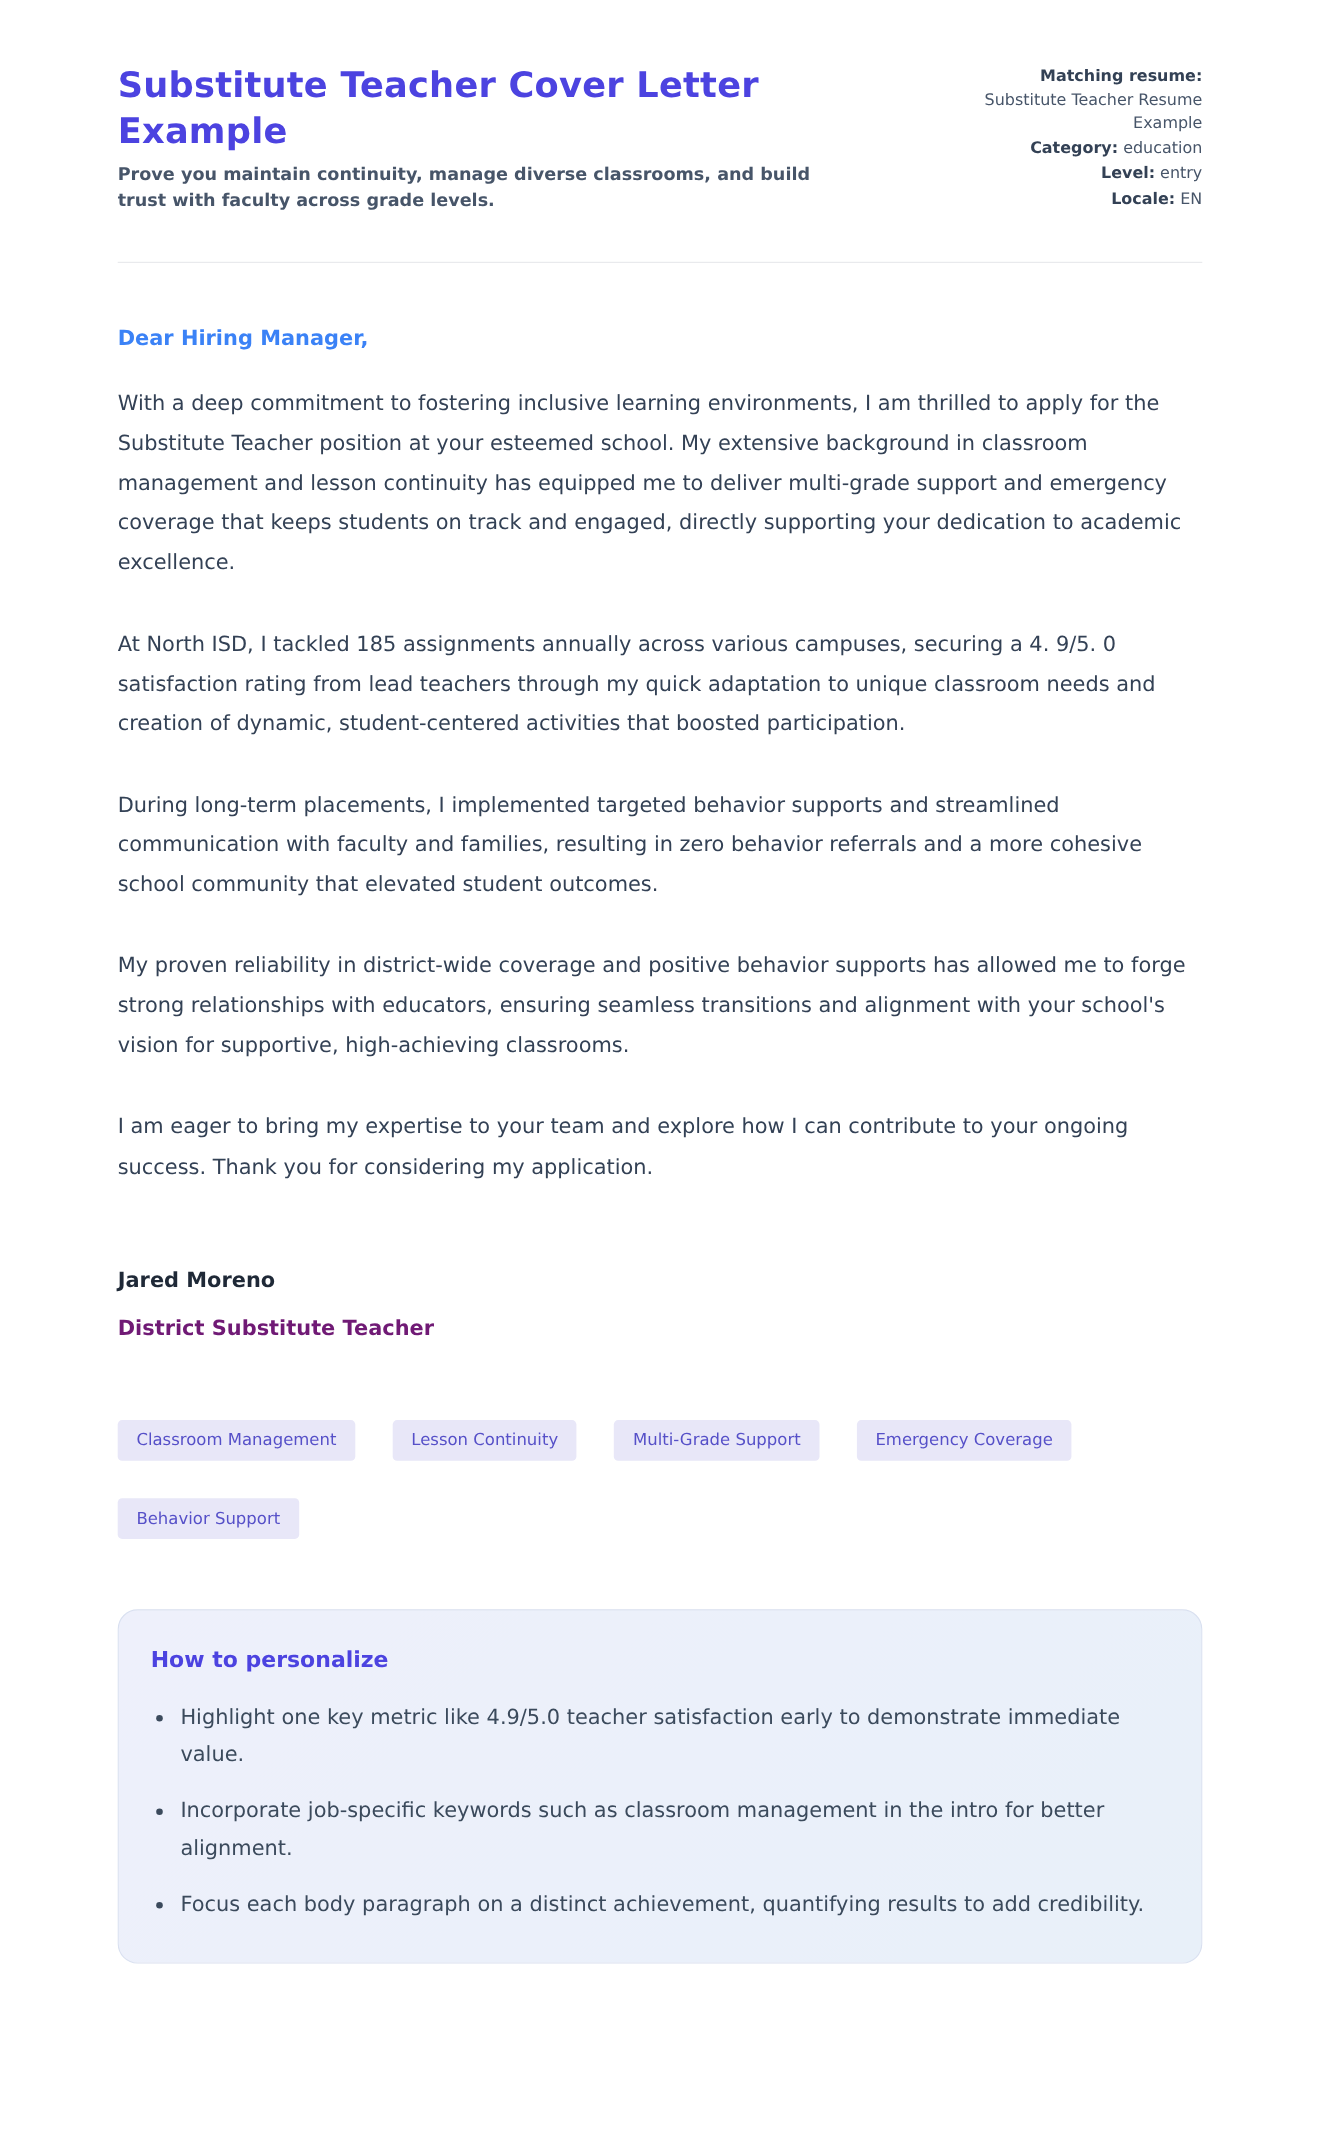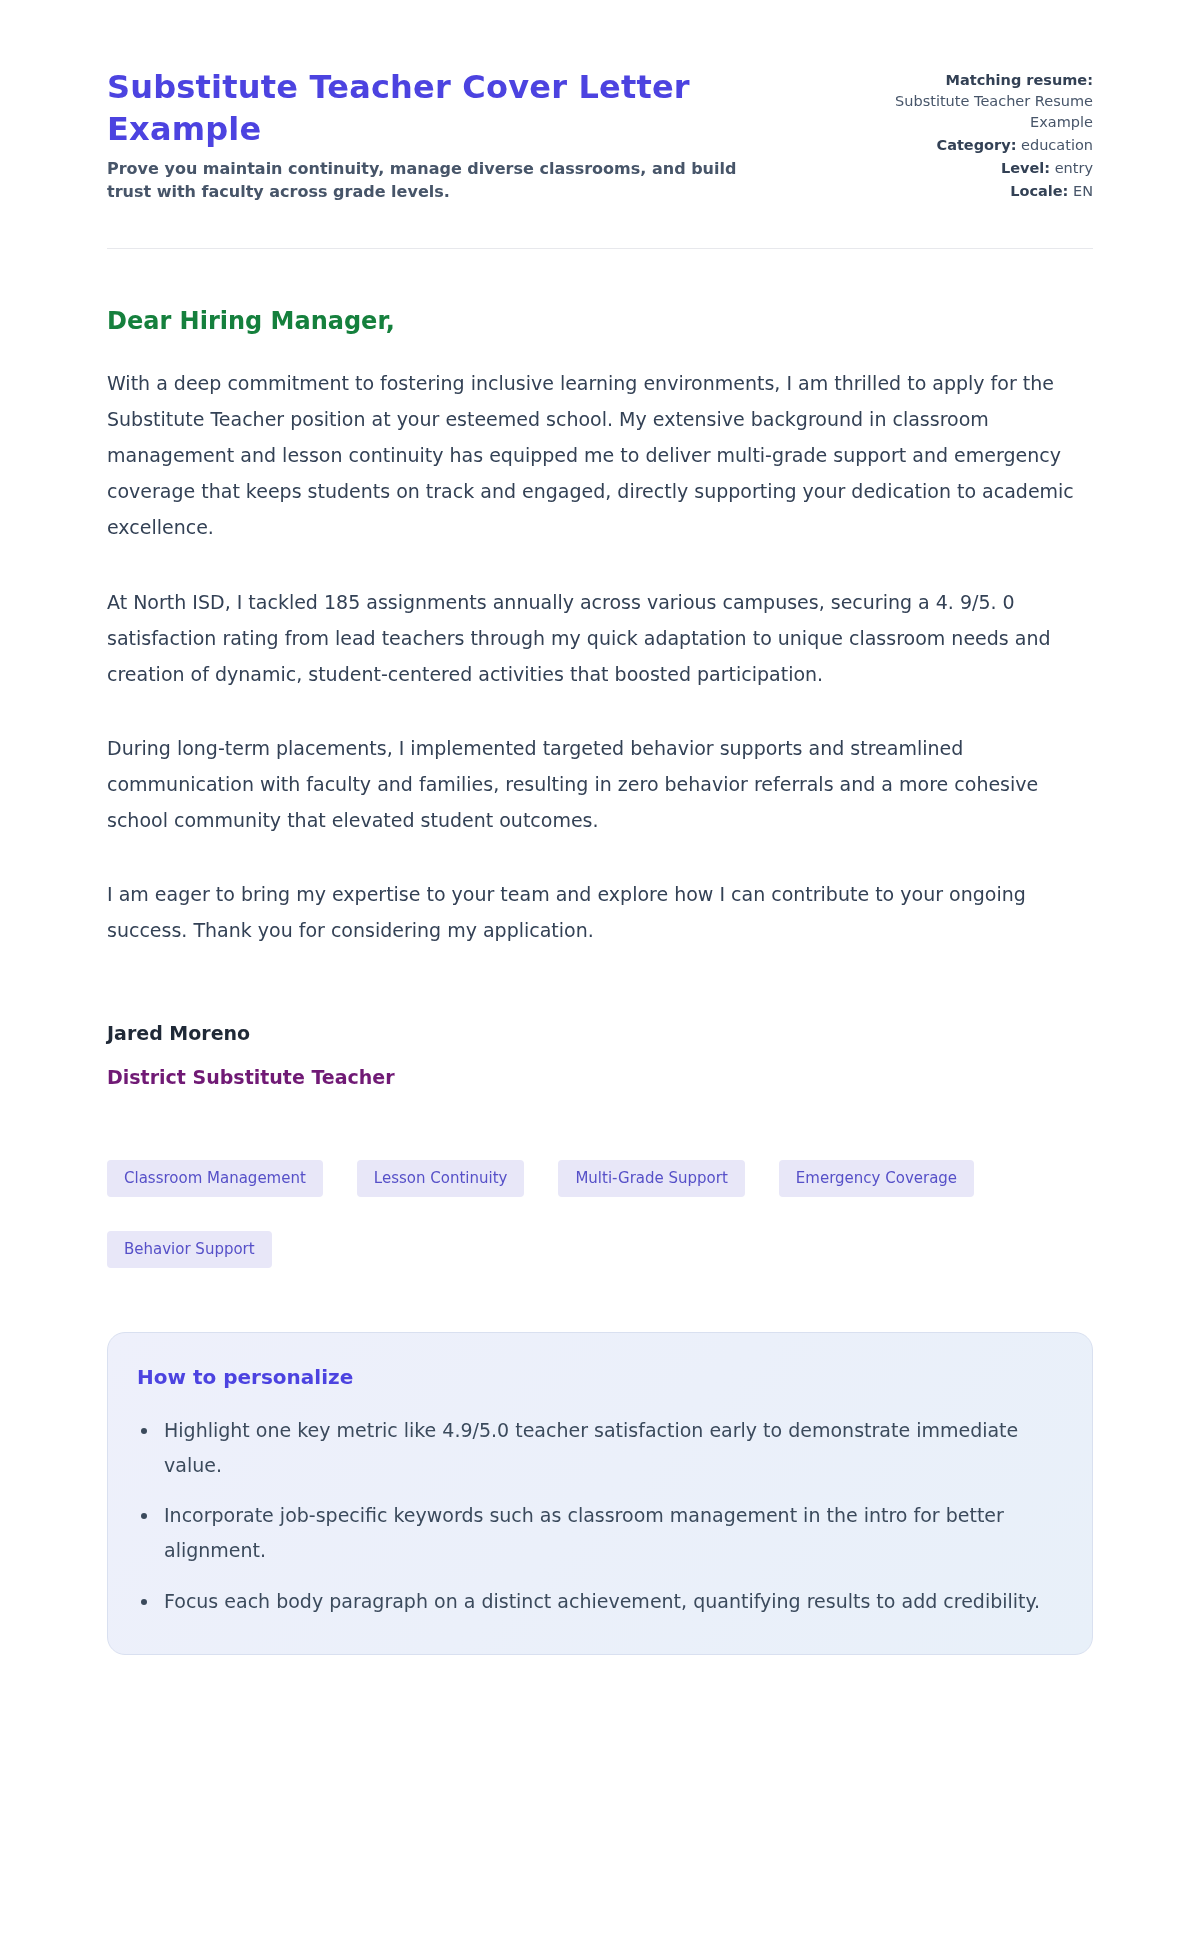--- a/index.html
+++ b/index.html
@@ -5,21 +5,21 @@
   * { margin: 0; padding: 0; box-sizing: border-box; }
   html, body {
     width: 1200px;
     min-height: 1958px;
     background: #ffffff;
     font-family: "DejaVu Sans", "Liberation Sans", sans-serif;
     color: #334155;
   }
   .container {
     width: 986px;
-    margin: 14px auto;
+    margin: 4px auto;
     padding-top: 52px;
     padding-bottom: 60px;
   }
   
   .header { display: flex; justify-content: space-between; align-items: flex-start; }
   .header-left { width: 670px; }
   h1.page-title {
     color: #4c43e0;
     font-size: 32px;
     font-weight: 700;
@@ -45,22 +45,22 @@
   .meta-label { font-weight: 700; color: #334155; }
   
   .divider {
     border: none;
     border-top: 1px solid #e7e8ec;
     margin-top: 44px;
   }
   
   .letter { margin-top: 58px; }
   .greeting {
-    color: #15803d;
-    font-size: 24px;
+    color: #3b82f6;
+    font-size: 19px;
     font-weight: 700;
     margin-bottom: 30px;
   }
   .letter p.body-par {
     font-size: 19px;
     line-height: 1.9;
     color: #334155;
     margin-bottom: 38px;
   }
   .sig-name {
@@ -151,20 +151,21 @@
     </aside>
   </header>
 
   <hr class="divider">
 
   <section class="letter">
     <h2 class="greeting">Dear Hiring Manager,</h2>
     <p class="body-par">With a deep commitment to fostering inclusive learning environments, I am thrilled to apply for the Substitute Teacher position at your esteemed school. My extensive background in classroom management and lesson continuity has equipped me to deliver multi-grade support and emergency coverage that keeps students on track and engaged, directly supporting your dedication to academic excellence.</p>
     <p class="body-par">At North ISD, I tackled 185 assignments annually across various campuses, securing a 4. 9/5. 0 satisfaction rating from lead teachers through my quick adaptation to unique classroom needs and creation of dynamic, student-centered activities that boosted participation.</p>
     <p class="body-par">During long-term placements, I implemented targeted behavior supports and streamlined communication with faculty and families, resulting in zero behavior referrals and a more cohesive school community that elevated student outcomes.</p>
+    <p class="body-par">My proven reliability in district-wide coverage and positive behavior supports has allowed me to forge strong relationships with educators, ensuring seamless transitions and alignment with your school's vision for supportive, high-achieving classrooms.</p>
     <p class="body-par">I am eager to bring my expertise to your team and explore how I can contribute to your ongoing success. Thank you for considering my application.</p>
     <p class="sig-name">Jared Moreno</p>
     <p class="sig-title">District Substitute Teacher</p>
   </section>
 
   <div class="tags">
     <span class="tag">Classroom Management</span>
     <span class="tag">Lesson Continuity</span>
     <span class="tag">Multi-Grade Support</span>
     <span class="tag">Emergency Coverage</span>

